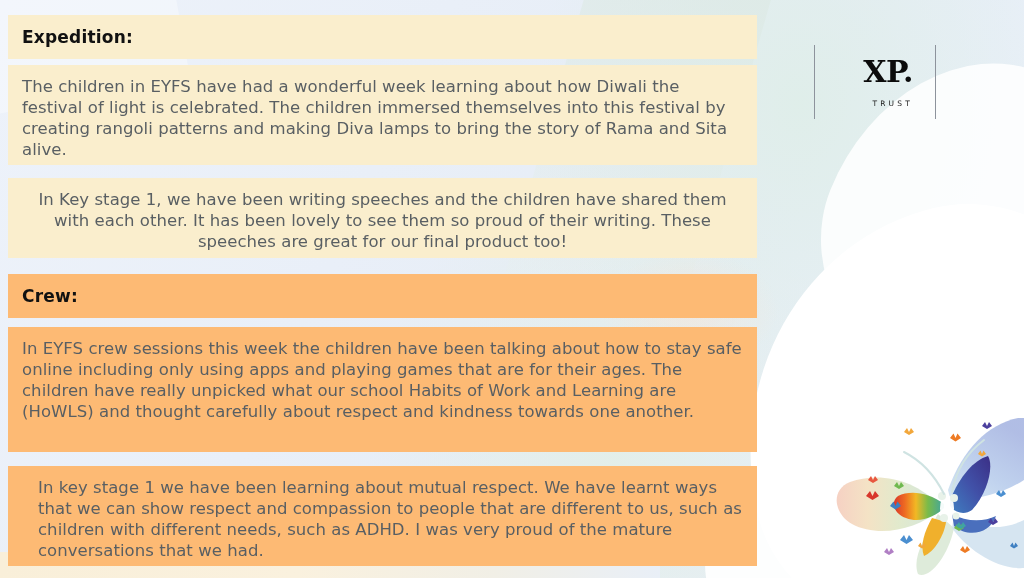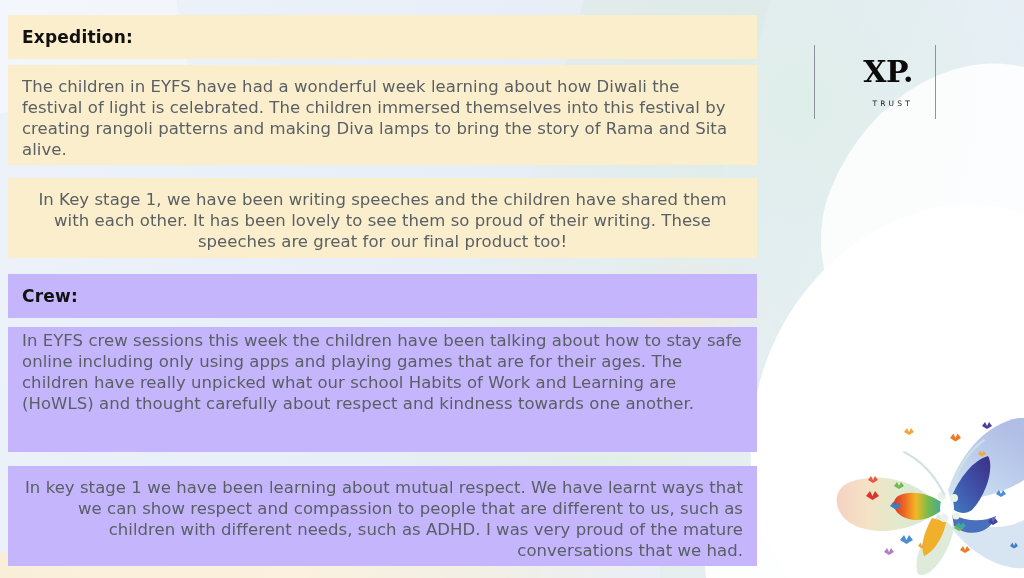--- a/index.html
+++ b/index.html
@@ -92,43 +92,43 @@
     left: 8px; top: 0;
     width: 749px; height: 578px;
   }
   .block {
     position: absolute;
     left: 0;
     width: 749px;
     box-sizing: border-box;
   }
   .block.cream      { background: #faeecd; }
-  .block.green      { background: #c4b5fd; }
+  .block.green      { background: #fdba74; }
 
   .heading-text {
     font-family: "DejaVu Sans", sans-serif;
     font-weight: bold;
     font-size: 17px;
     color: #111111;
     letter-spacing: .2px;
   }
   .body-text {
     font-family: "DejaVu Sans", sans-serif;
     font-size: 16.5px;
     line-height: 21px;
     color: #595f63;
     letter-spacing: .05px;
   }
 
   #block-expedition-heading { top: 15px;  height: 44px; padding: 12px 0 8px 14px; }
   #block-expedition-1       { top: 65px;  height: 100px; padding: 11px 14px 0 14px; }
   #block-expedition-2       { top: 178px; height: 80px;  padding: 11px 14px 0 14px; text-align: center; }
   #block-crew-heading       { top: 274px; height: 44px;  padding: 12px 0 0 14px; }
-  #block-crew-1             { top: 327px; height: 125px; padding: 3px 14px 0 14px; }
-  #block-crew-2             { top: 466px; height: 100px; padding: 11px 14px 0 9px; text-align: right; }
+  #block-crew-1             { top: 327px; height: 125px; padding: 11px 14px 0 14px; }
+  #block-crew-2             { top: 466px; height: 100px; padding: 11px 14px 0 30px; }
 
   
   .logo-bar {
     position: absolute;
     left: 786px; top: 45px;
     display: flex;
     align-items: center;
     height: 74px;
   }
   .greentop-logo {

